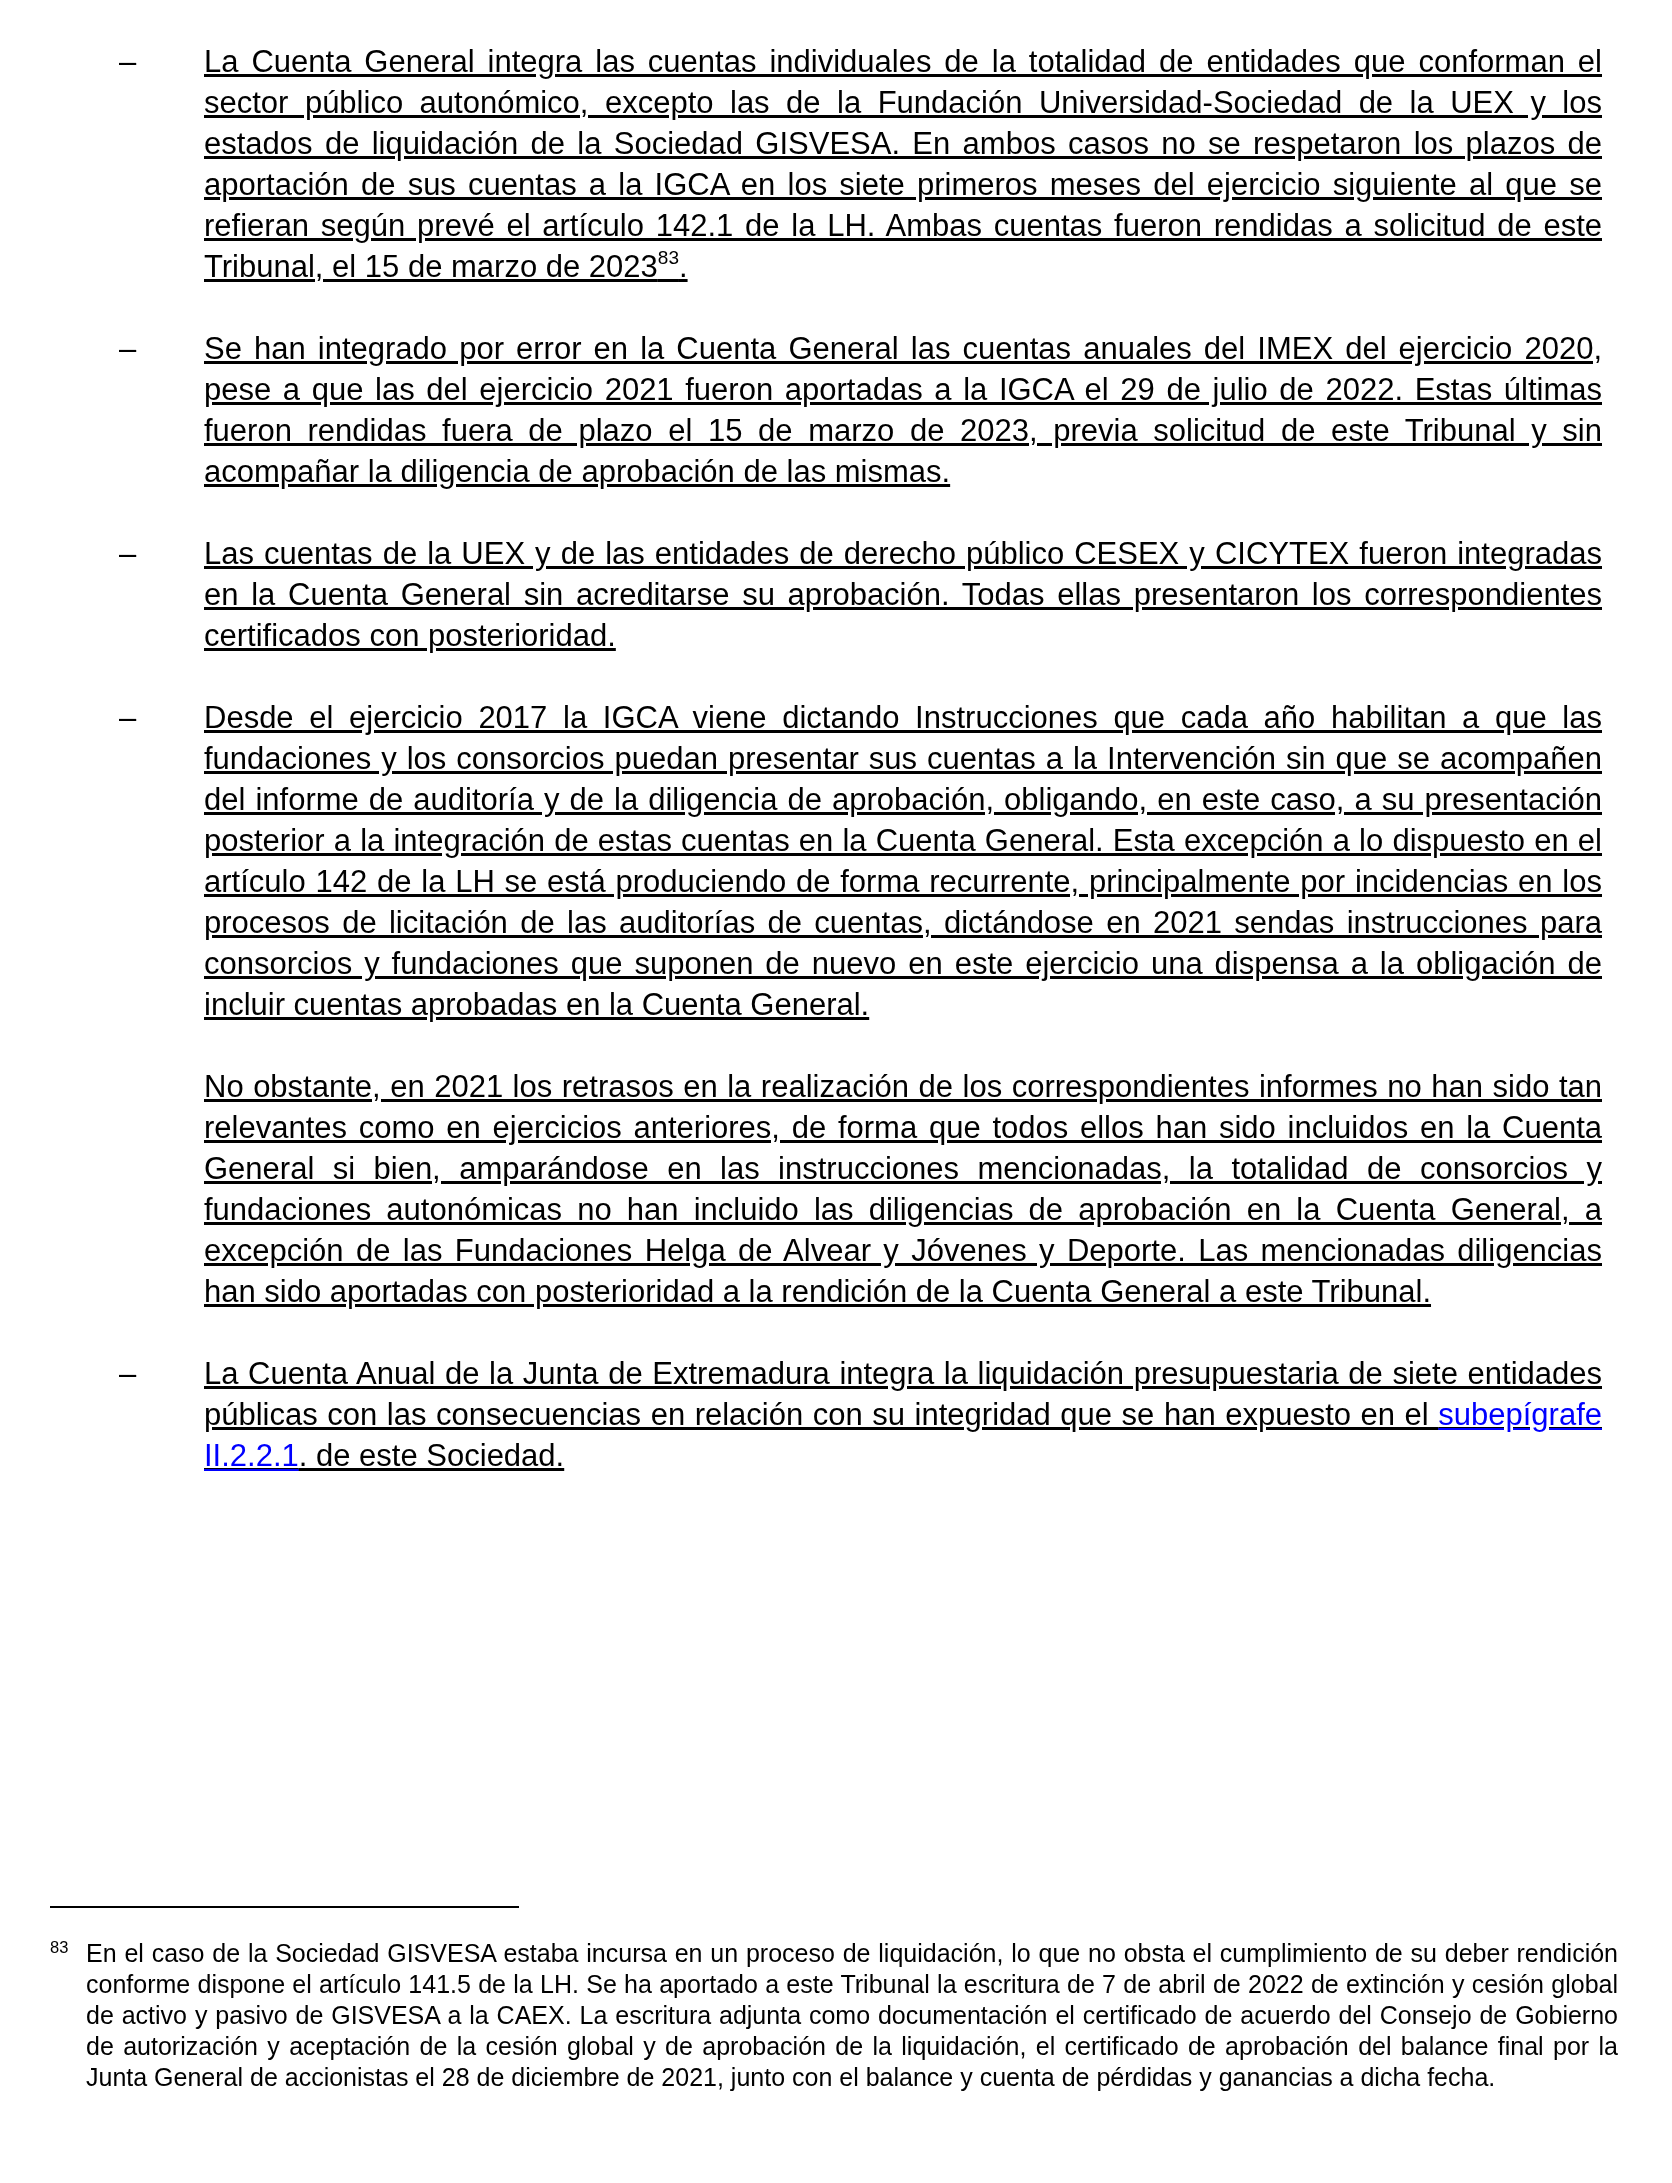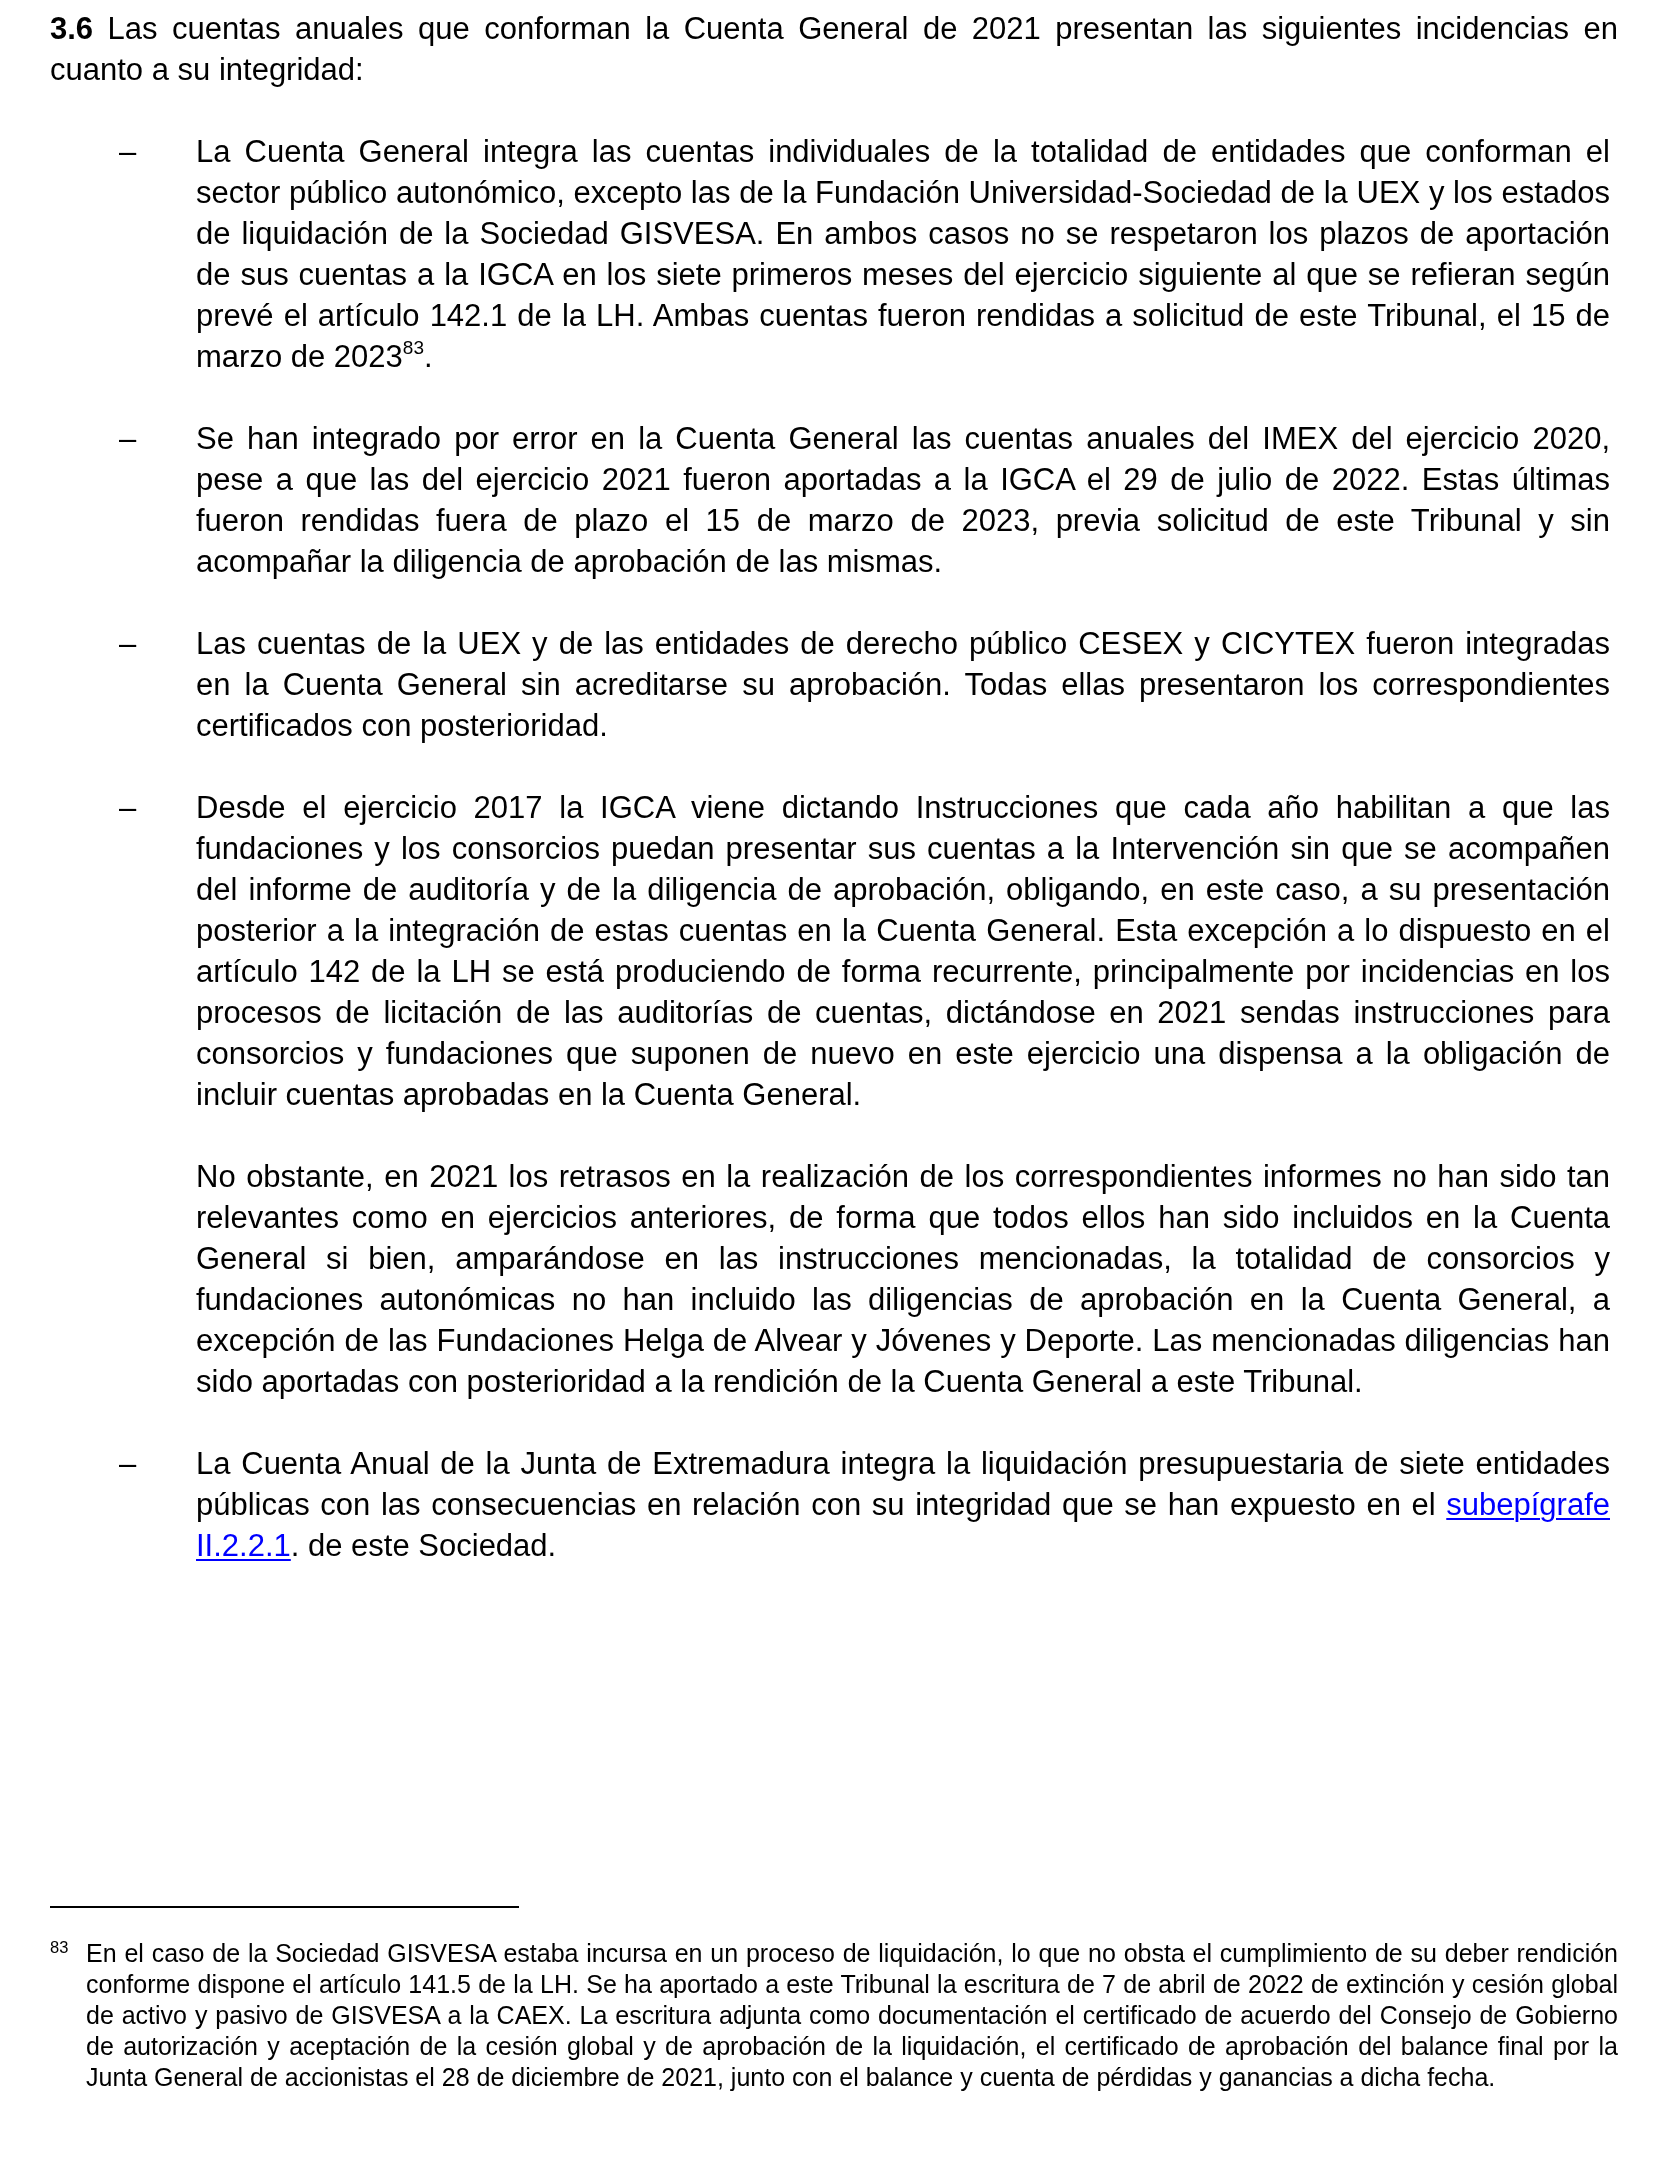--- a/index.html
+++ b/index.html
@@ -38,21 +38,22 @@
     line-height: 41px;
     text-align: justify;
   }
   .item .dash {
     position: absolute;
     left: 69px;
     top: 0;
     width: 31px;
   }
   .item p {
-    margin: 8px;
+    margin: 16px;
+    text-decoration: underline;
   }
   .item + .item { margin-top: 41px; }
   .item p + p { margin-top: 41px; }
   .i1 { margin-top: 41px; }
   sup {
     font-size: 19px;
     line-height: 0;
     vertical-align: 12.6px;
   }
   a.xref {
@@ -86,21 +87,20 @@
   }
   .footnote .fn-text {
     margin: 0 0 0 36px;
   }
 </style>
 </head>
 <body>
 
 <div class="page">
 
-  <p class="intro"><span class="num">3.6</span><span> Las cuentas anuales que conforman la Cuenta General de 2021 presentan las siguientes incidencias en cuanto a su integridad:</span></p>
 
   <div class="item i1">
     <span class="dash">–</span>
     <p><span>La Cuenta General integra las cuentas individuales de la totalidad de entidades que conforman el sector público autonómico, excepto las de la Fundación Universidad-Sociedad de la UEX y los estados de liquidación de la Sociedad GISVESA. En ambos casos no se respetaron los plazos de aportación de sus cuentas a la IGCA en los siete primeros meses del ejercicio siguiente al que se refieran según prevé el artículo 142.1 de la LH. Ambas cuentas fueron rendidas a solicitud de este Tribunal, el 15 de marzo de 2023</span><sup>83</sup><span>.</span></p>
   </div>
 
   <div class="item">
     <span class="dash">–</span>
     <p>Se han integrado por error en la Cuenta General las cuentas anuales del IMEX del ejercicio 2020, pese a que las del ejercicio 2021 fueron aportadas a la IGCA el 29 de julio de 2022. Estas últimas fueron rendidas fuera de plazo el 15 de marzo de 2023, previa solicitud de este Tribunal y sin acompañar la diligencia de aprobación de las mismas.</p>
   </div>

